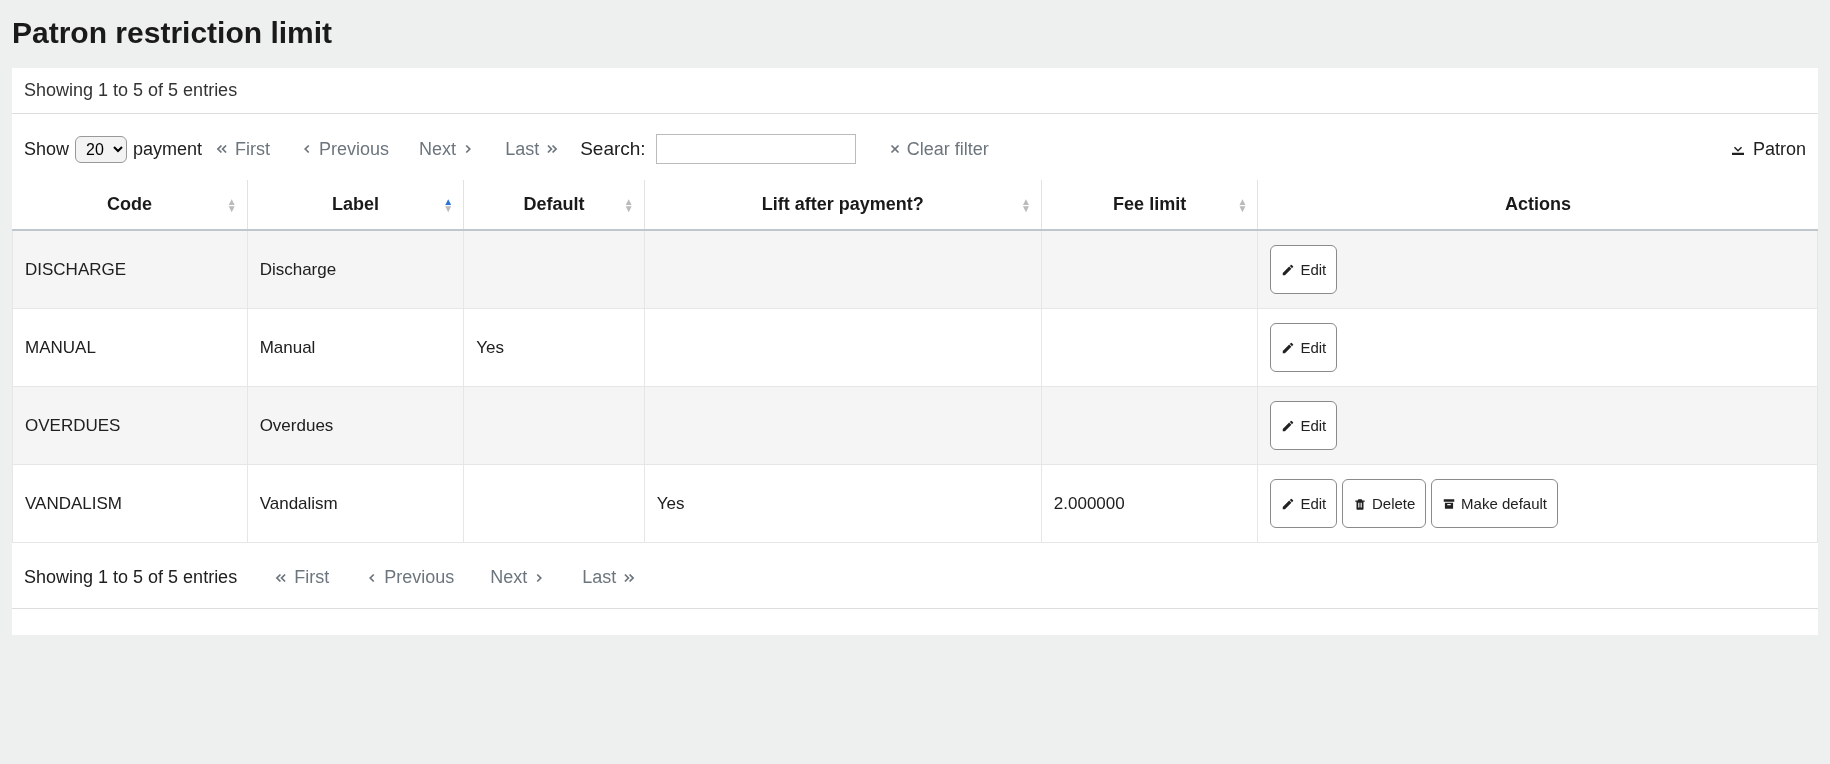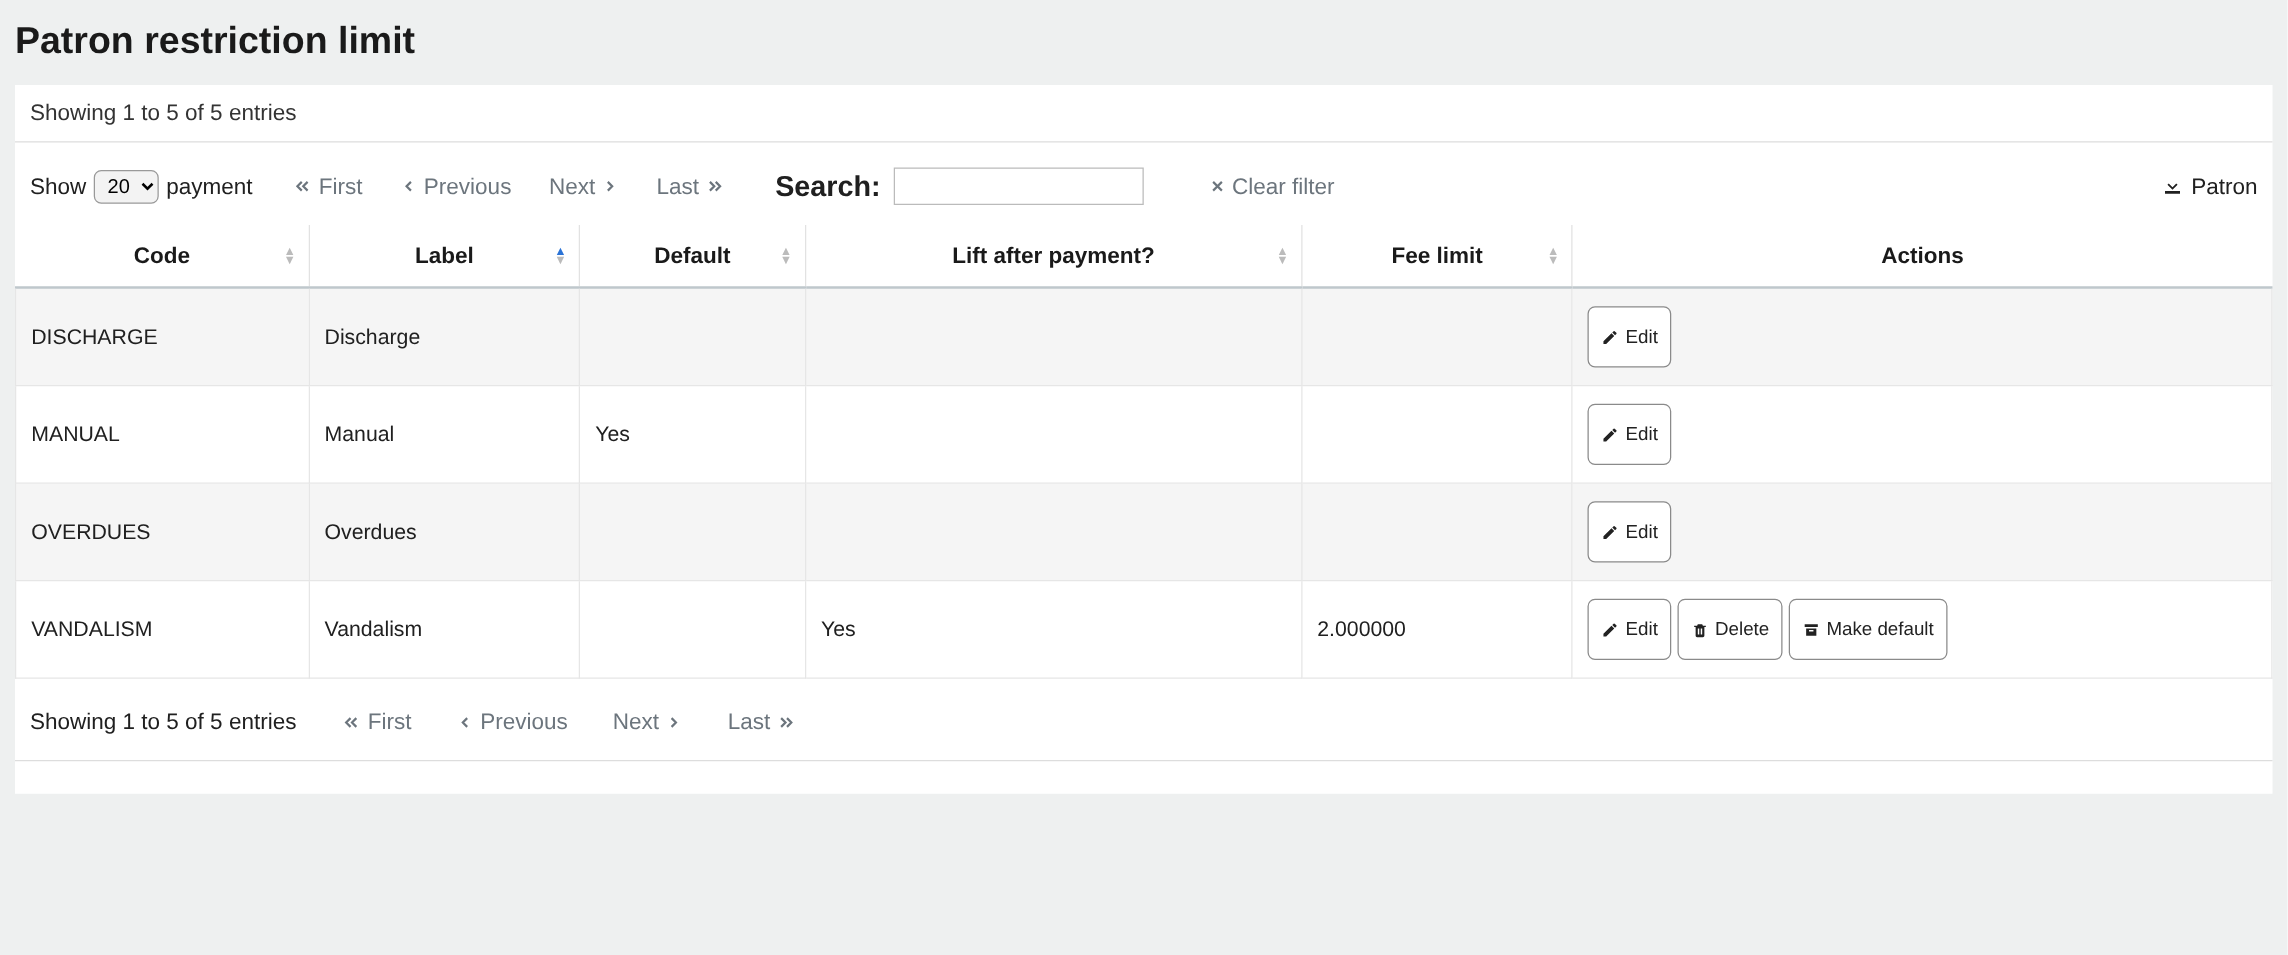--- a/index.html
+++ b/index.html
@@ -25,21 +25,21 @@
   .status-line {
     font-size: 18px;
     color: #333;
     padding: 0 12px 12px;
     border-bottom: 1px solid #ddd;
     margin-bottom: 20px;
   }
   .controls-row {
     display: flex;
     align-items: center;
-    gap: 32px;
+    gap: 12px;
     padding: 0 12px 10px;
     flex-wrap: wrap;
     justify-content: space-between;
   }
   .length-ctrl { display: flex; align-items: center; gap: 6px; font-size: 18px; }
   .length-ctrl select {
     border: 1px solid #999;
     border-radius: 6px;
     padding: 3px 6px;
     font-size: 16px;
@@ -48,21 +48,21 @@
   .pager { display: flex; gap: 30px; align-items: center; }
   .pager-btn {
     display: inline-flex;
     align-items: center;
     gap: 5px;
     font-size: 18px;
     color: #6c757d;
     cursor: pointer;
   }
   .search-group { display: flex; align-items: center; gap: 10px; margin-left: 8px; }
-  .search-group label { font-size: 23px; font-weight: bold; }
+  .search-group label { font-size: 19px; }
   .search-group input[type="text"] {
     border: 1px solid #bbb;
     height: 30px;
     width: 200px;
     padding: 2px 6px;
     font-size: 15px;
   }
   .clear-filter {
     display: inline-flex;
     align-items: center;

